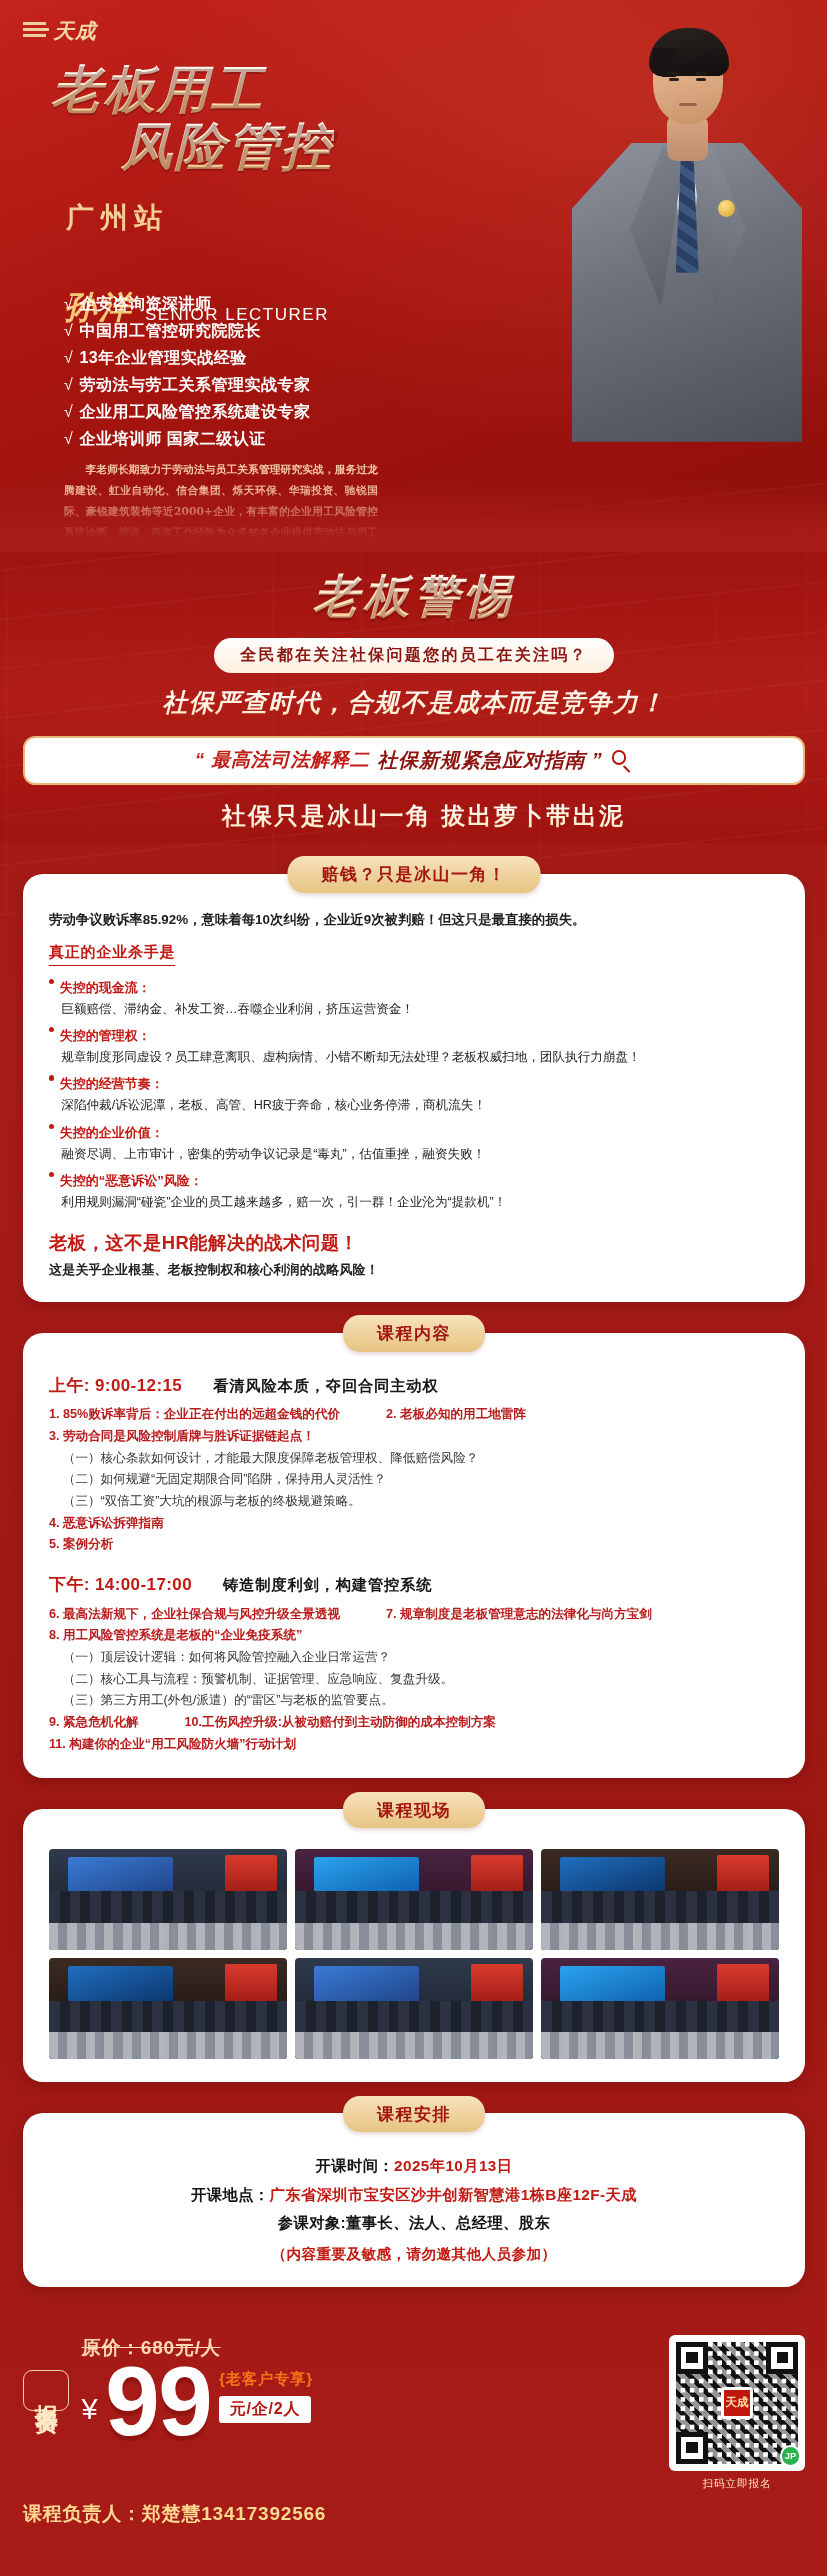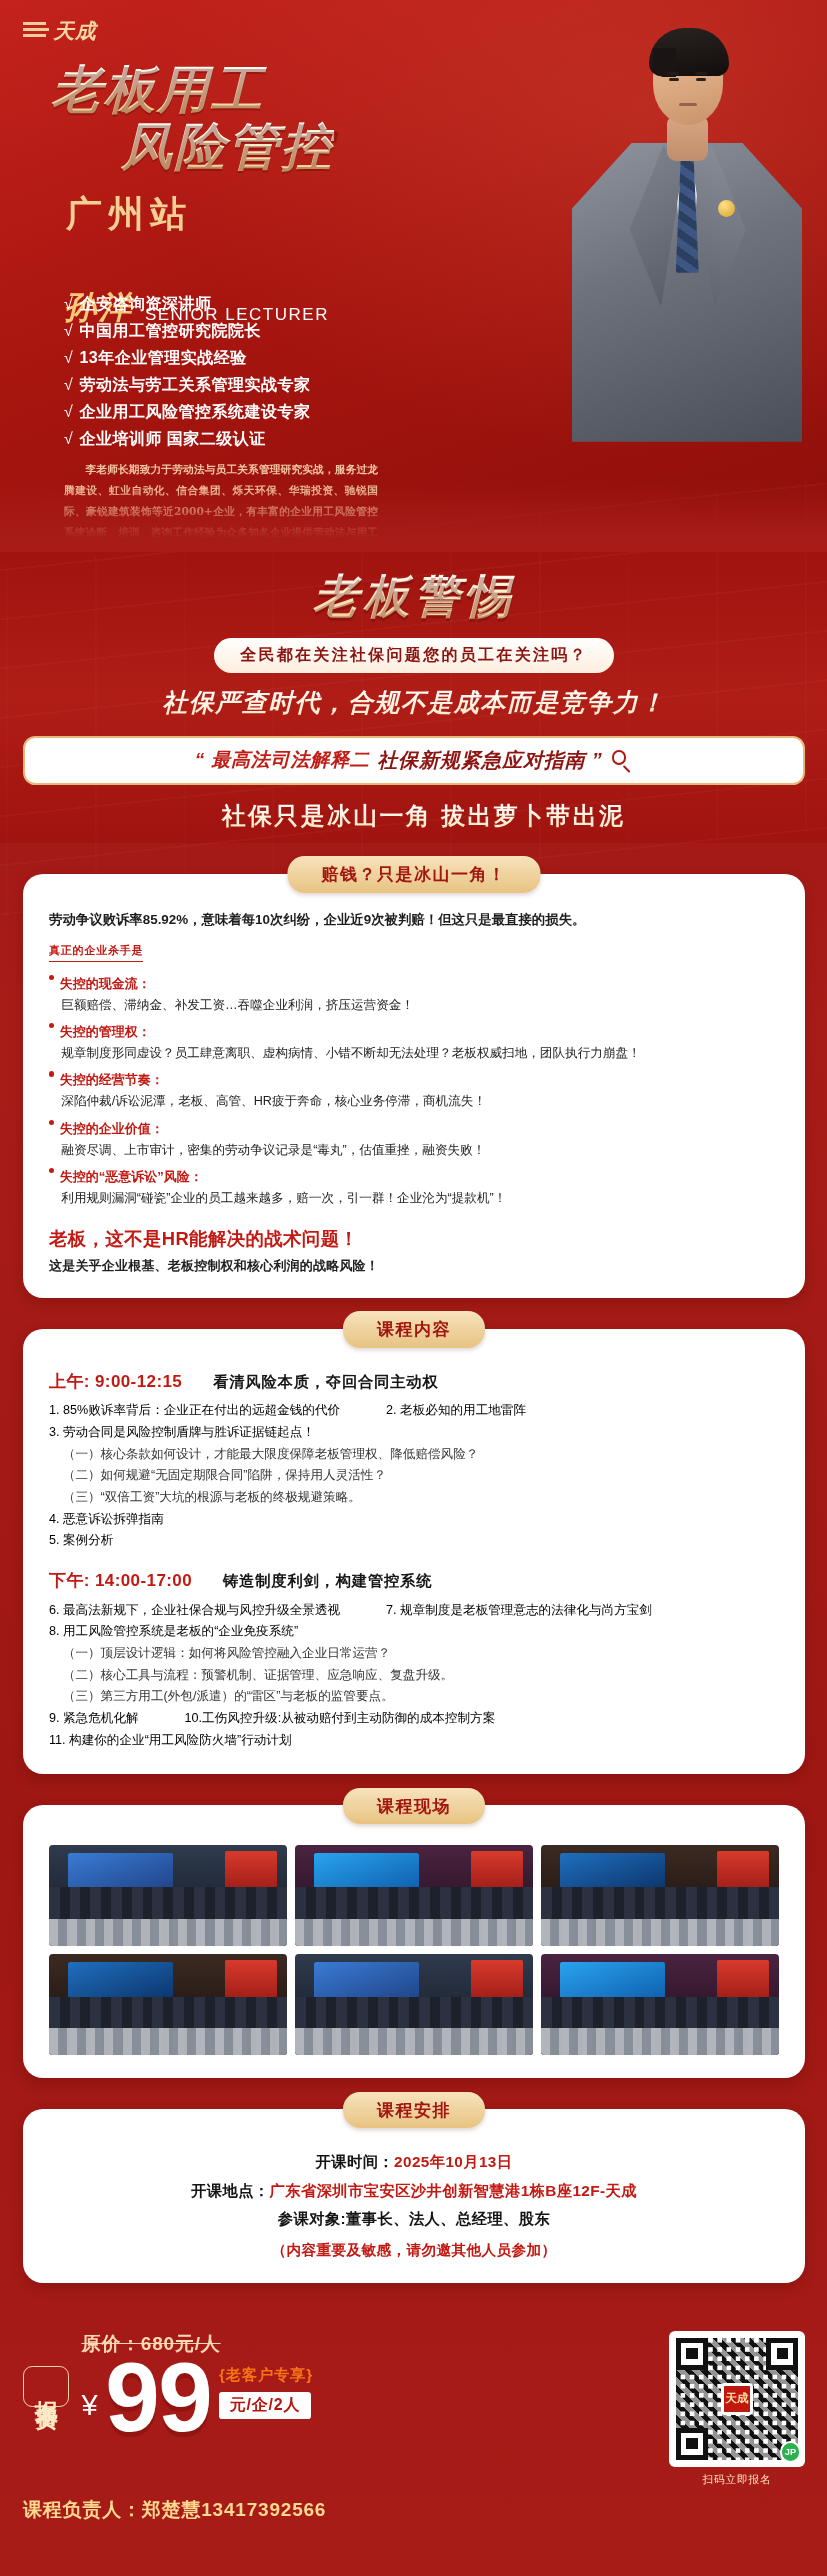--- a/index.html
+++ b/index.html
@@ -33,22 +33,22 @@
 
   .hero-title { position:absolute; left:51px; top:61px; z-index:6; }
   .hero-title .l1, .hero-title .l2 {
     font-size:51px; font-weight:900; letter-spacing:2.3px; font-style:italic;
     background:linear-gradient(180deg,#ffffff 0%,#ffeec9 45%,#f0c98a 100%);
     -webkit-background-clip:text; background-clip:text; color:transparent;
     text-shadow:0 2.3px 0 rgba(90,8,6,.35);
     line-height:1.12;
   }
   .hero-title .l2 { margin-left:70px; }
-  .hero-city { position:absolute; left:66px; top:190px; z-index:6;
-    font-size:36px; font-weight:700; color:#f4cf93; letter-spacing:6.1px;}
+  .hero-city { position:absolute; left:66px; top:199px; z-index:6;
+    font-size:28px; font-weight:700; color:#f4cf93; letter-spacing:6.1px;}
   .hero-name-row { position:absolute; left:64px; top:257px; z-index:6; display:flex; align-items:flex-end; gap:10.7px;}
   .hero-name { font-size:32px; font-weight:900; color:#f6c877; letter-spacing:3.1px; font-style:italic;}
   .hero-role { font-size:17px; color:#ffffff; letter-spacing:1.5px; padding-bottom:4.6px;
     font-family:"Liberation Sans",sans-serif;margin-top:48px;}
 
   .creds { position:absolute; left:64px; top:294px; z-index:6; }
   .cred { display:flex; align-items:baseline; gap:6.1px; margin-bottom:6.1px;
     font-size:16px; color:#ffffff; font-weight:700; letter-spacing:0.5px;}
   .cred .tick { font-size:16px; color:#ffffff; font-weight:400; }
 
@@ -130,34 +130,34 @@
 
   
   .card { position:relative; margin:31px 23px 0; background:#ffffff; border-radius:20px; padding:35px 26px 23px;
     box-shadow:0 4.6px 12.3px rgba(60,0,0,.22); }
   .card-tab { position:absolute; left:50%; top:-17.6px; transform:translateX(-50%);
     background:linear-gradient(180deg,#f7e3bc,#e7c382); border-radius:17px; padding:6.9px 34px;
     font-size:17px; font-weight:900; color:#a3160f; letter-spacing:1.5px; white-space:nowrap;
     box-shadow:0 2.3px 4.6px rgba(80,20,0,.18);}
 
   .lead { font-size:13.4px; font-weight:800; color:#1d1d1d; line-height:1.6; margin-bottom:12.3px;}
-  .killer { display:inline-block; font-size:11px; font-weight:900; color:#c21a13; letter-spacing:0.8px;
+  .killer { display:inline-block; font-size:15px; font-weight:900; color:#c21a13; letter-spacing:0.8px;
     border-bottom:1.5px solid #c21a13; padding-bottom:3.8px; margin-bottom:12.3px;}
   .risk { margin-bottom:7.7px; }
   .risk-head { font-size:13px; font-weight:900; color:#c21a13; display:flex; align-items:flex-start; gap:5.4px;}
   .risk-head .dot { width:5.4px; height:5.4px; border-radius:50%; background:#c21a13; flex:0 0 auto;}
   .risk-body { font-size:12.6px; color:#222; margin:3.1px 0 0 12.3px; line-height:1.55;}
   .punch { font-size:18.4px; font-weight:900; color:#c21a13; letter-spacing:0.4px; margin-top:17px;}
   .punch-sub { font-size:13px; font-weight:700; color:#222; margin-top:6.1px; letter-spacing:0.2px;}
 
   
   .sess-head { display:flex; align-items:baseline; gap:31px; margin:6.1px 0 7.7px;}
   .sess-time { font-size:17px; font-weight:900; color:#c21a13; letter-spacing:0.4px;}
   .sess-theme { font-size:15.3px; font-weight:900; color:#161616; letter-spacing:0.8px;}
-  .line { font-size:12.6px; font-weight:400; color:#000000; line-height:1.72; }
+  .line { font-size:12.6px; font-weight:700; color:#b91c1c; line-height:1.72; }
   .line.sub { font-weight:500; color:#333; padding-left:13.8px; }
   .line.two { display:flex; gap:46px; }
 
   
   .ph-grid { display:grid; grid-template-columns:repeat(3,1fr); gap:8.4px; margin-top:4.6px;}
   .ph { height:101px; border-radius:3.8px; overflow:hidden; position:relative;
     background:linear-gradient(180deg,#2f3a4d,#101820); }
   .ph .screen { position:absolute; left:8%; top:8%; width:44%; height:44%; border-radius:2.3px;
     background:linear-gradient(160deg,#3a7bd5,#1d3f80);}
   .ph .banner { position:absolute; right:4%; top:6%; width:22%; height:52%; border-radius:1.5px;

